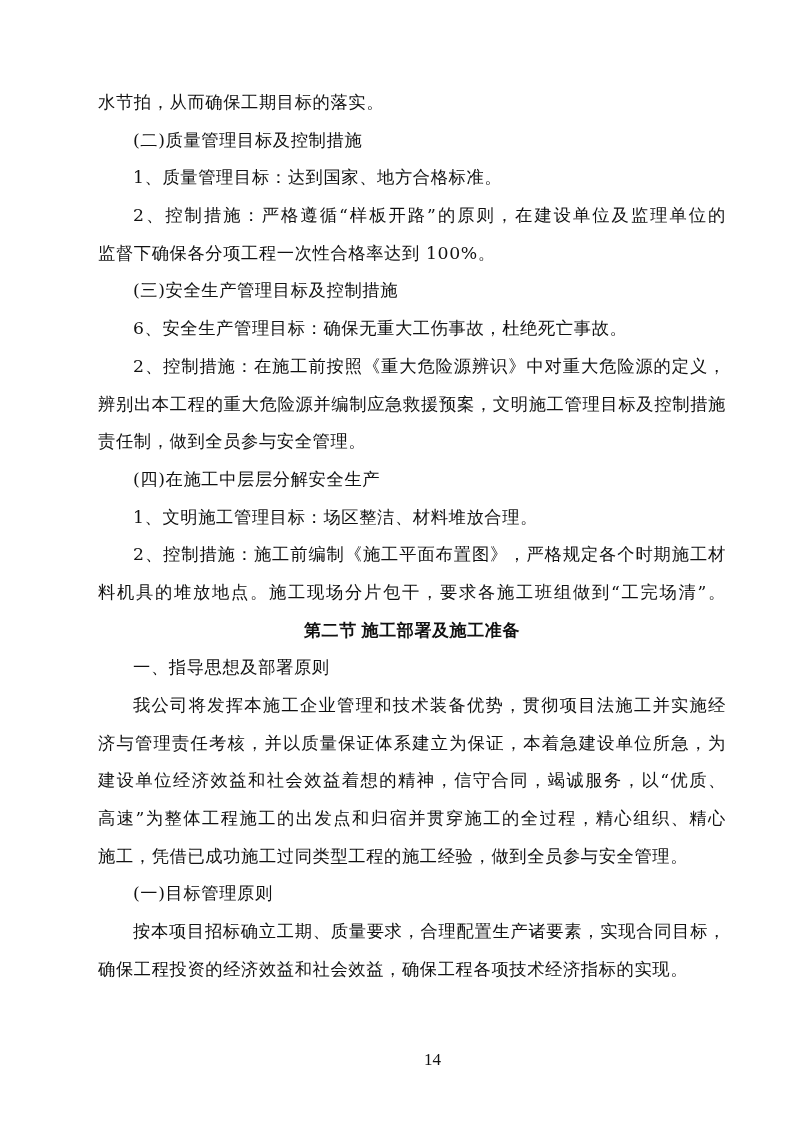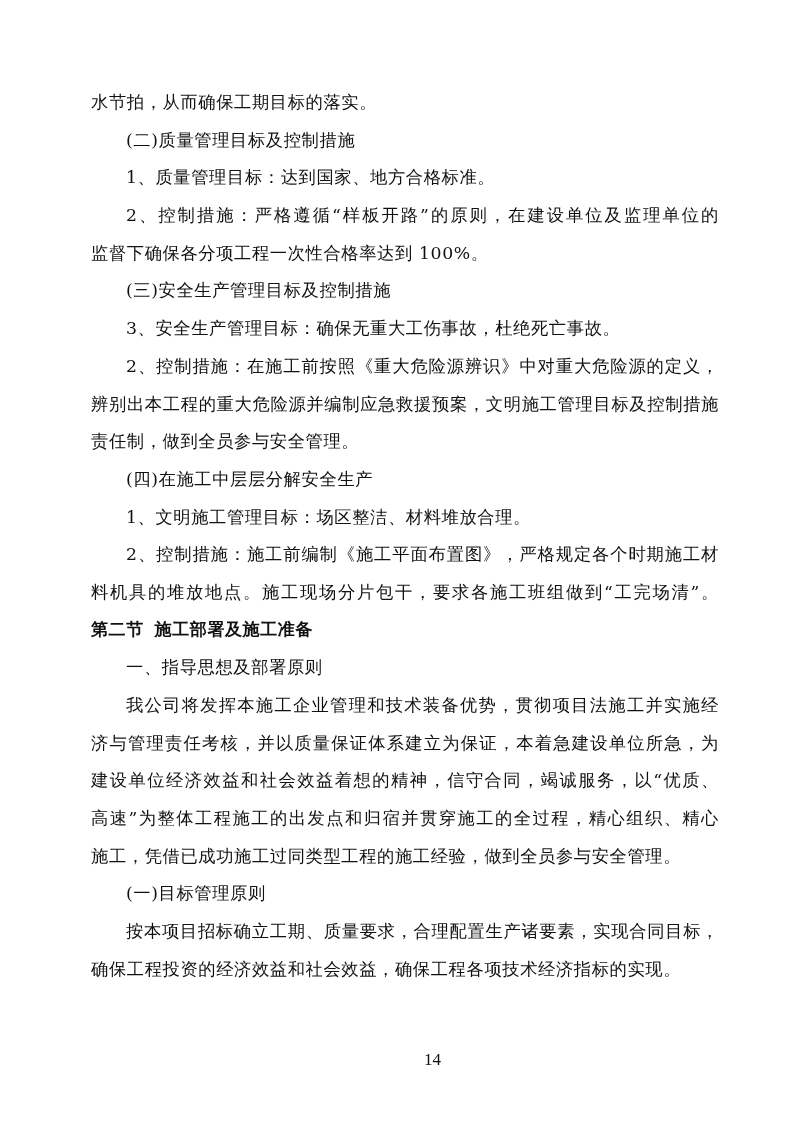--- a/index.html
+++ b/index.html
@@ -1,36 +1,36 @@
 <!DOCTYPE html>
 <html><head>
 <meta charset="utf-8">
 <style>
   html, body { margin: 0; padding: 0; background: #ffffff; }
   body { width: 793px; height: 1122px; position: relative; overflow: hidden;
          font-family: "DejaVu Serif", "Liberation Serif", serif; color: #111; }
-  .page { position: absolute; left: 91px; top: 84px; width: 628px; }
+  .page { position: absolute; left: 98px; top: 84px; width: 628px; }
   .line { height: 37.7px; line-height: 37.7px; font-size: 17.3px; white-space: nowrap; letter-spacing: 0.6px; }
   .ind { padding-left: 35px; }
   .justify { text-align: justify; text-align-last: justify; }
-  .heading { text-align: left; font-weight: bold; font-family: Liberation Mono, monospace; font-size: 17px; }
+  .heading { text-align: center; font-weight: bold; font-family: Liberation Serif, serif; font-size: 17px; }
   .pagenum { position: absolute; top: 1050px; left: 0; width: 793px; text-align: center; font-size: 17px;
              font-family: "Liberation Serif", serif; padding-left: 36px; }
 </style>
 </head>
 <body>
 
 <div class="page" id="page">
     <div class="line">水节拍，从而确保工期目标的落实。</div>
     <div class="line ind">(二)质量管理目标及控制措施</div>
     <div class="line ind">1、质量管理目标：达到国家、地方合格标准。</div>
     <div class="line ind justify">2、控制措施：严格遵循“样板开路”的原则，在建设单位及监理单位的</div>
     <div class="line">监督下确保各分项工程一次性合格率达到 100%。</div>
     <div class="line ind">(三)安全生产管理目标及控制措施</div>
-    <div class="line ind">3、安全生产管理目标：确保无重大工伤事故，杜绝死亡事故。</div>
+    <div class="line ind">6、安全生产管理目标：确保无重大工伤事故，杜绝死亡事故。</div>
     <div class="line ind justify">2、控制措施：在施工前按照《重大危险源辨识》中对重大危险源的定义，</div>
     <div class="line justify">辨别出本工程的重大危险源并编制应急救援预案，文明施工管理目标及控制措施</div>
     <div class="line">责任制，做到全员参与安全管理。</div>
     <div class="line ind">(四)在施工中层层分解安全生产</div>
     <div class="line ind">1、文明施工管理目标：场区整洁、材料堆放合理。</div>
     <div class="line ind justify">2、控制措施：施工前编制《施工平面布置图》，严格规定各个时期施工材</div>
     <div class="line justify">料机具的堆放地点。施工现场分片包干，要求各施工班组做到“工完场清”。</div>
     <div class="line heading">第二节  施工部署及施工准备</div>
     <div class="line ind">一、指导思想及部署原则</div>
     <div class="line ind justify">我公司将发挥本施工企业管理和技术装备优势，贯彻项目法施工并实施经</div>

